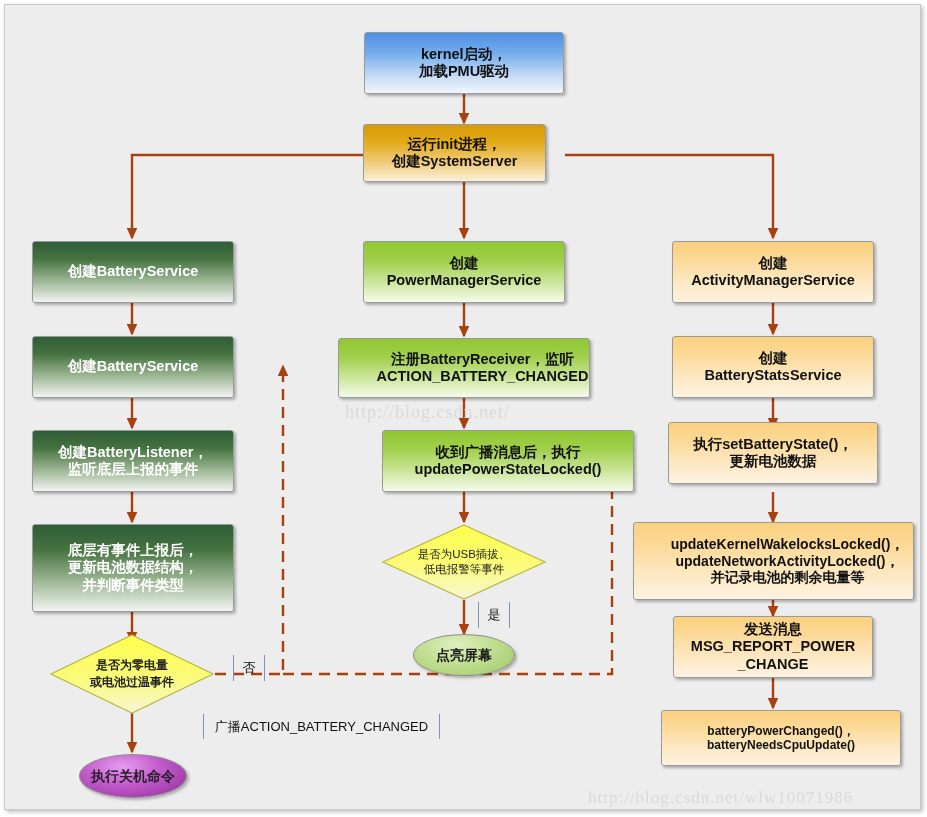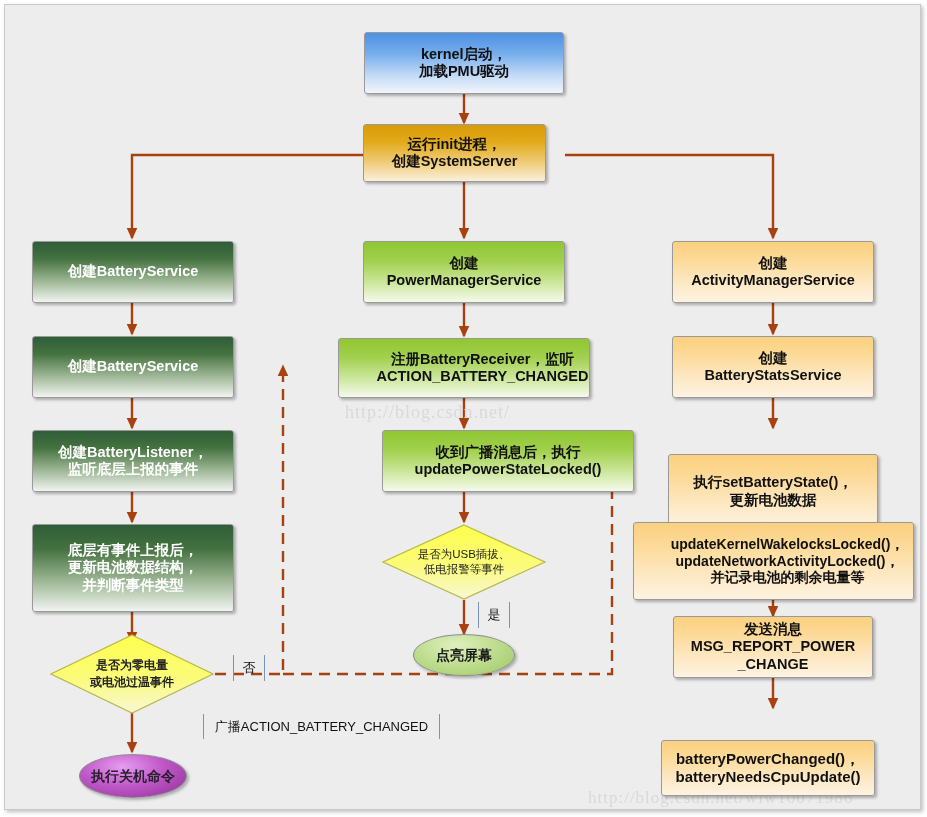--- a/index.html
+++ b/index.html
@@ -201,32 +201,32 @@
   </div>
 
   <div class="node ellipse greenell" style="left:413px; top:634px; width:102px; height:42px; font-size:14px;">点亮屏幕</div>
 
   <div class="node rect orange" style="left:672px; top:241px; width:202px; height:62px; font-size:14.5px;">创建
 ActivityManagerService</div>
 
   <div class="node rect orange" style="left:672px; top:336px; width:202px; height:62px; font-size:14.5px;">创建
 BatteryStatsService</div>
 
-  <div class="node rect orange" style="left:668px; top:454px; width:210px; height:75px; font-size:14.5px;">执行setBatteryState()，
+  <div class="node rect orange" style="left:668px; top:422px; width:210px; height:62px; font-size:14.5px;">执行setBatteryState()，
 更新电池数据</div>
 
   <div class="node rect orange" style="left:633px; top:522px; width:281px; height:78px; font-size:14px;padding-left:28px;">updateKernelWakelocksLocked()，
 updateNetworkActivityLocked()，
 并记录电池的剩余电量等</div>
 
   <div class="node rect orange" style="left:673px; top:616px; width:200px; height:62px; font-size:14.5px;">发送消息
 MSG_REPORT_POWER
 _CHANGE</div>
 
-  <div class="node rect orange" style="left:661px; top:740px; width:214px; height:56px; font-size:15px;">batteryPowerChanged()，
+  <div class="node rect orange" style="left:661px; top:710px; width:240px; height:56px; font-size:12px;">batteryPowerChanged()，
 batteryNeedsCpuUpdate()</div>
 
   <div class="edge-label bracket" style="left:233px; top:655px; width:30px; height:26px; font-size:13px;">否</div>
 
   <div class="edge-label bracket" style="left:478px; top:602px; width:30px; height:26px; font-size:13px;">是</div>
 
   <div class="edge-label bracket" style="left:203px; top:714px; width:235px; height:25px; font-size:13px;">广播ACTION_BATTERY_CHANGED</div>
 
 </div>
 

